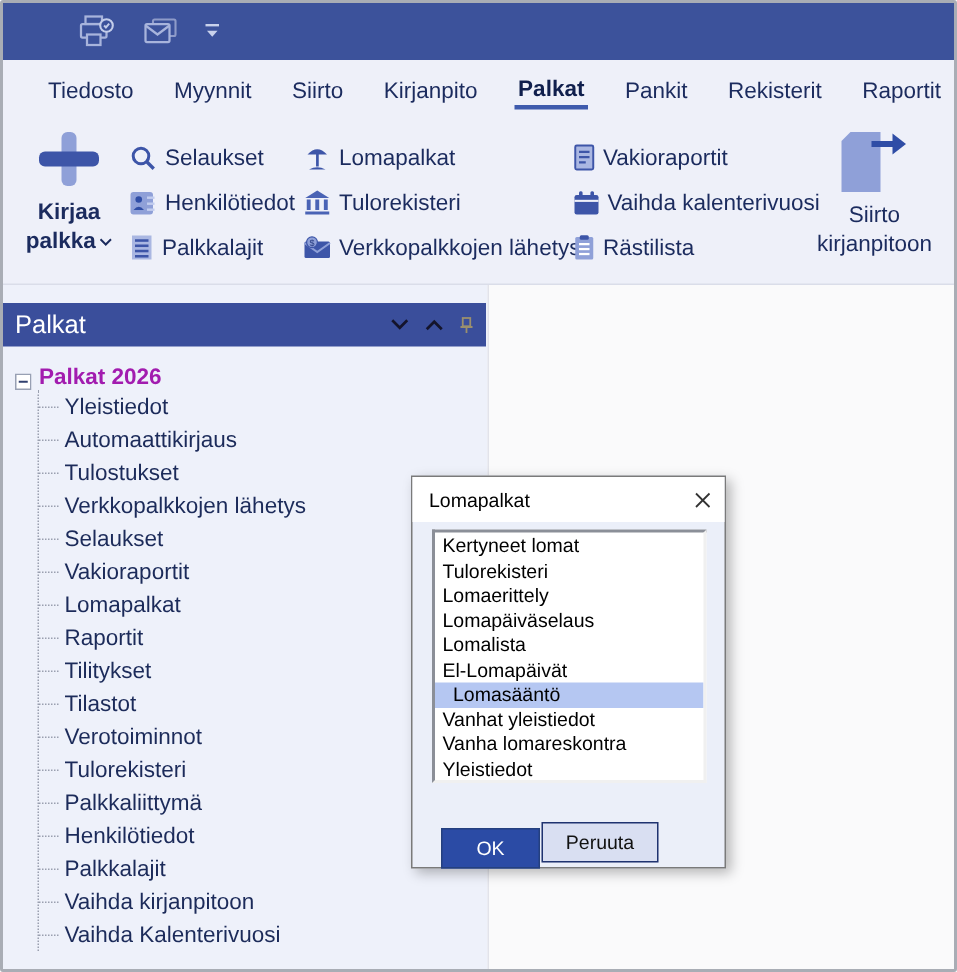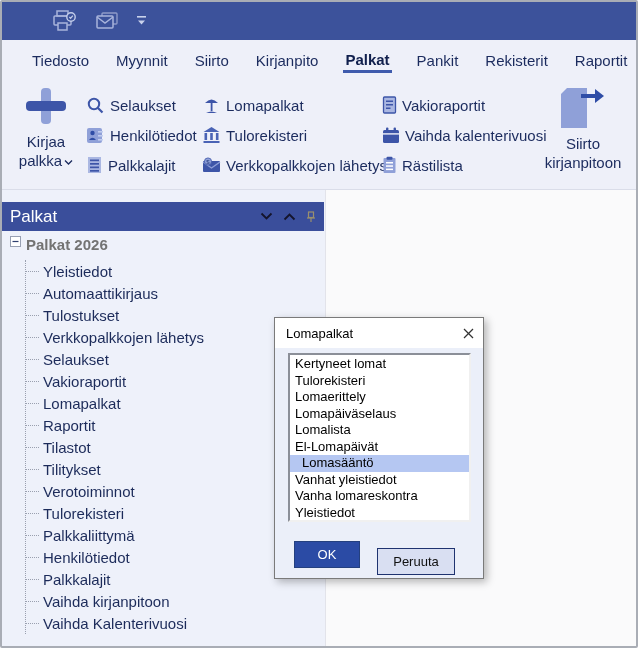--- a/index.html
+++ b/index.html
@@ -24,41 +24,41 @@
   .tab { padding:4px 2px; cursor:default; white-space:nowrap; }
   .tab.active { font-weight:bold; color:#101f4d; border-bottom:3px solid #3f5bad; padding-bottom:2px; }
   
   .ribbon {
     position:absolute; left:0; top:78px; width:100%; height:110px;
     background:#eef0f9; border-bottom:1px solid #dadde9;
     display:flex; align-items:flex-start;
   }
   .big-btn { display:flex; flex-direction:column; align-items:center; margin-top:6px; font-size:15px; color:#1b2b5e; }
   .big-btn .lbl { text-align:center; line-height:19px; margin-top:6px; }
-  .kirjaa { width:72px; margin-left:8px; }
+  .kirjaa { width:72px; margin-left:8px;font-weight:bold; }
   .siirto { position:absolute; right:4px; top:0; width:98px; }
   .rgroup { display:flex; flex-direction:column; margin-top:10px; }
   .ritem { display:flex; align-items:center; height:30px; gap:5px; font-size:15px; color:#1b2b5e; white-space:nowrap; cursor:default; }
   .g1 { margin-left:4px; width:116px; }
   .g2 { width:180px; }
   .g3 { margin-left:0px; width:178px; }
   .chev-small { margin-left:2px; }
   
   .main { position:absolute; left:0; top:188px; width:100%; height:456px; background:#eef1fa; }
   .content { position:absolute; left:323px; top:0; width:311px; height:456px; background:#fafafb; border-left:1px solid #e2e3ea; }
   .panel-header {
     position:absolute; left:0; top:12px; width:322px; height:29px;
     background:#3a4e9b; color:#ffffff; display:flex; align-items:center;
     padding:0 8px; font-size:17px;
   }
   .panel-header .spacer { flex:1; }
   .panel-header .hicon { margin-left:10px; display:flex; align-items:center; cursor:default; }
   
   .tree { position:absolute; left:8px; top:46px; width:310px; font-size:15px; color:#1c2b5a; }
-  .tree-root { display:flex; align-items:flex-start; gap:5px; height:24px; font-weight:bold; color:#737373; }
+  .tree-root { display:flex; align-items:flex-end; gap:5px; height:24px; font-weight:bold; color:#a21caf; }
   .tree-children { margin-left:15px; border-left:1px dotted #9aa0af; }
   .tree-item { display:flex; align-items:center; height:22px; cursor:default; white-space:nowrap; }
   .tree-item::before { content:""; display:inline-block; width:13px; border-top:1px dotted #9aa0af; margin-right:4px; }
   
   .dialog {
     position:absolute; left:272px; top:315px; width:210px; height:262px;
     background:#ebeff9; border:1px solid #7a7a7a;
     box-shadow:3px 3px 8px rgba(0,0,0,0.28);
   }
   .dialog-title {
@@ -68,22 +68,22 @@
   .dialog-title .spacer { flex:1; }
   .dialog-close { width:30px; height:30px; display:flex; align-items:center; justify-content:center; cursor:default; }
   .listbox {
     position:absolute; left:13px; top:35px; width:183px; height:169px;
     background:#ffffff; border:2px solid; border-color:#8b8f98 #f0f0f0 #f0f0f0 #8b8f98;
     font-size:13px; color:#000; overflow:hidden; padding-top:1px;
   }
   .list-item { height:16.5px; line-height:16.5px; padding-left:5px; white-space:nowrap; }
   .list-item.selected { background:#b5c7f2;padding-left:12px; }
   .dlg-btn { position:absolute; height:27px; font-size:13px; font-family:"Liberation Sans",sans-serif; cursor:default; }
-  .btn-ok { left:19px; top:223px; width:66px; background:#2b4ba5; color:#ffffff; border:1px solid #24407f; }
-  .btn-cancel { left:102px; top:230px; width:78px; background:#d9dff2; color:#111; border:1px solid #1f3370; }
+  .btn-ok { left:19px; top:234px; width:66px; background:#2b4ba5; color:#ffffff; border:1px solid #24407f; }
+  .btn-cancel { left:86px; top:230px; width:78px; background:#d9dff2; color:#111; border:1px solid #1f3370; }
   svg { display:block; }
 </style>
 </head>
 <body>
 
 <div class="window">
 
   <div class="titlebar">
     <span class="qa-icon">
       <svg width="26" height="24" viewBox="0 0 26 24">
@@ -299,22 +299,22 @@
       </div>
       <div class="tree-children">
         <div class="tree-item">Yleistiedot</div>
         <div class="tree-item">Automaattikirjaus</div>
         <div class="tree-item">Tulostukset</div>
         <div class="tree-item">Verkkopalkkojen lähetys</div>
         <div class="tree-item">Selaukset</div>
         <div class="tree-item">Vakioraportit</div>
         <div class="tree-item">Lomapalkat</div>
         <div class="tree-item">Raportit</div>
+        <div class="tree-item">Tilitykset</div>
         <div class="tree-item">Tilastot</div>
-        <div class="tree-item">Tilitykset</div>
         <div class="tree-item">Verotoiminnot</div>
         <div class="tree-item">Tulorekisteri</div>
         <div class="tree-item">Palkkaliittymä</div>
         <div class="tree-item">Henkilötiedot</div>
         <div class="tree-item">Palkkalajit</div>
         <div class="tree-item">Vaihda kirjanpitoon</div>
         <div class="tree-item">Vaihda Kalenterivuosi</div>
       </div>
     </div>
   </div>

